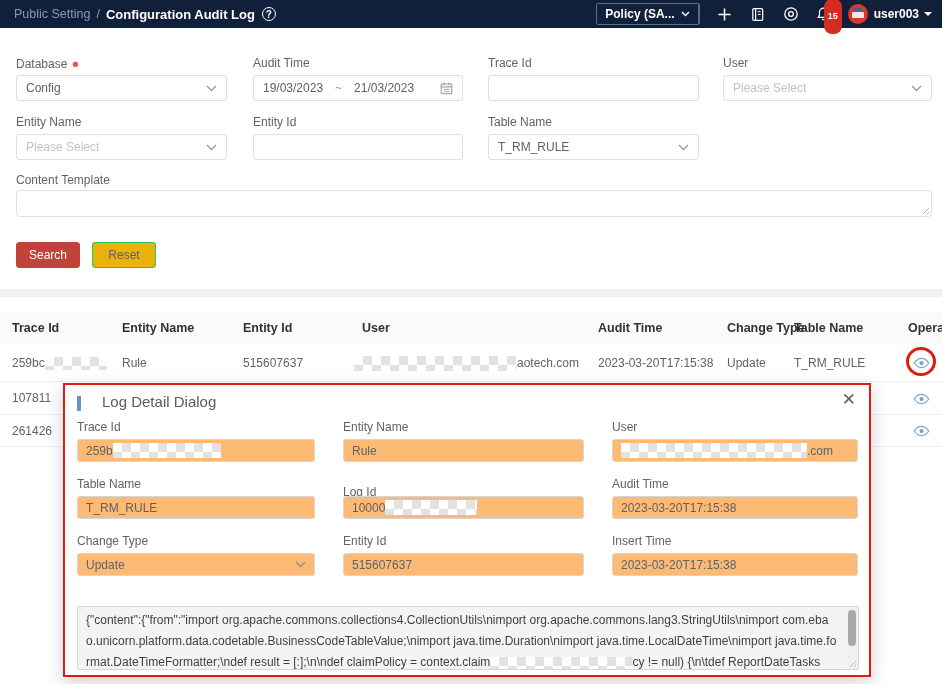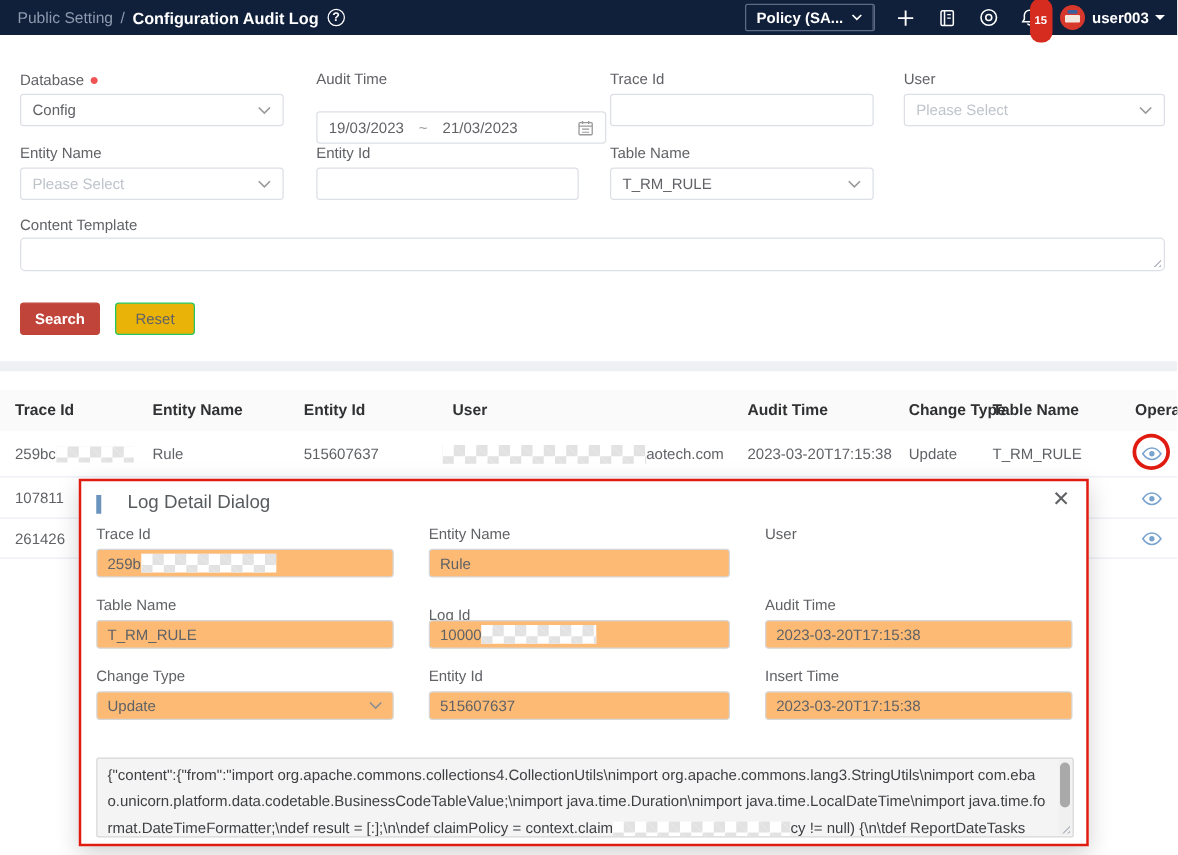--- a/index.html
+++ b/index.html
@@ -47,21 +47,21 @@
          background:#fff; display:flex; align-items:center; padding:0 9px; font-size:12px;
          color:#606266; }
   .ctl .chev { margin-left:auto; }
   .placeholder { color:#bfc3cb; }
   .ctl input { border:none; outline:none; width:100%; font-size:12px; color:#606266;
                font-family:"Liberation Sans",sans-serif; background:transparent; }
   .bigbox { position:absolute; border:1px solid #dcdfe6; border-radius:4px; background:#fff; }
   .grip { position:absolute; right:2px; bottom:2px; width:9px; height:9px;
           background:repeating-linear-gradient(135deg, transparent 0 2px, #b9bec6 2px 3px);
           clip-path:polygon(100% 0, 100% 100%, 0 100%); }
-  .btn { position:absolute; height:26px; border-radius:3px; font-size:12px; font-weight:bold;
+  .btn { position:absolute; height:26px; border-radius:3px; font-size:12px; font-weight:normal;
          display:flex; align-items:center; justify-content:center; cursor:pointer; }
   .btn-primary { background:var(--primary_btn,#c04439); color:#fff; border:1px solid var(--primary_btn,#c04439); }
   .btn-plain { background:#eab308; color:#606266; border:1px solid #22c55e; font-weight:normal; }
 
   .divband { position:absolute; left:0; width:942px; height:8px; background:#eef0f3; }
 
   
   .thead { position:absolute; left:0; width:942px; height:33px; background:#fafafa; }
   .th { position:absolute; font-size:12.5px; font-weight:bold; color:#303133; line-height:33px;
         white-space:nowrap; }
@@ -156,21 +156,21 @@
   <div class="flabel" style="left:253px; top:56px;">Audit Time</div>
   <div class="flabel" style="left:488px; top:56px;">Trace Id</div>
   <div class="flabel" style="left:723px; top:56px;">User</div>
 
   <div class="ctl" style="left:16px; top:75px; width:211px;">
     <span>Config</span>
     <svg class="chev" width="11" height="7" viewBox="0 0 11 7">
         <polyline points="1,1 5.5,5.5 10,1" fill="none" stroke="#999" stroke-width="1.3"></polyline>
       </svg>
   </div>
-  <div class="ctl" style="left:253px; top:89px; width:232px;">
+  <div class="ctl" style="left:253px; top:75px; width:210px;">
     <span>19/03/2023</span>
     <span style="margin:0 12px; color:#999;">~</span>
     <span>21/03/2023</span>
     <svg class="chev" width="13" height="13" viewBox="0 0 16 16">
         <rect x="1.5" y="2.5" width="13" height="12" rx="1" fill="none" stroke="#999" stroke-width="1.3"></rect>
         <line x1="1.5" y1="6" x2="14.5" y2="6" stroke="#999" stroke-width="1.3"></line>
         <line x1="5" y1="1" x2="5" y2="4" stroke="#999" stroke-width="1.3"></line>
         <line x1="11" y1="1" x2="11" y2="4" stroke="#999" stroke-width="1.3"></line>
         <line x1="4.5" y1="9" x2="11.5" y2="9" stroke="#999" stroke-width="1.1"></line>
         <line x1="4.5" y1="12" x2="11.5" y2="12" stroke="#999" stroke-width="1.1"></line>
@@ -275,20 +275,24 @@
 
     <div class="dlabel dcol1" style="top:35px;">Trace Id</div>
     <div class="dlabel dcol2" style="top:35px;">Entity Name</div>
     <div class="dlabel dcol3" style="top:35px;">User</div>
 
     <div class="dfield dcol1" style="top:54px;">
         <span>259b</span>
         <span class="redact" style="width:108px; height:15px;"></span>
       </div>
     <div class="dfield dcol2" style="top:54px;">Rule</div>
+    <div class="dfield dcol3" style="top:54px;">
+        <span class="redact" style="width:186px; height:15px;"></span>
+        <span>.com</span>
+      </div>
 
     <div class="dlabel dcol1" style="top:92px;">Table Name</div>
     <div class="dlabel dcol2" style="top:100px;">Log Id</div>
     <div class="dlabel dcol3" style="top:92px;">Audit Time</div>
 
     <div class="dfield dcol1" style="top:111px;">T_RM_RULE</div>
     <div class="dfield dcol2" style="top:111px;">
         <span>10000</span>
         <span class="redact" style="width:92px; height:15px;"></span>
       </div>

